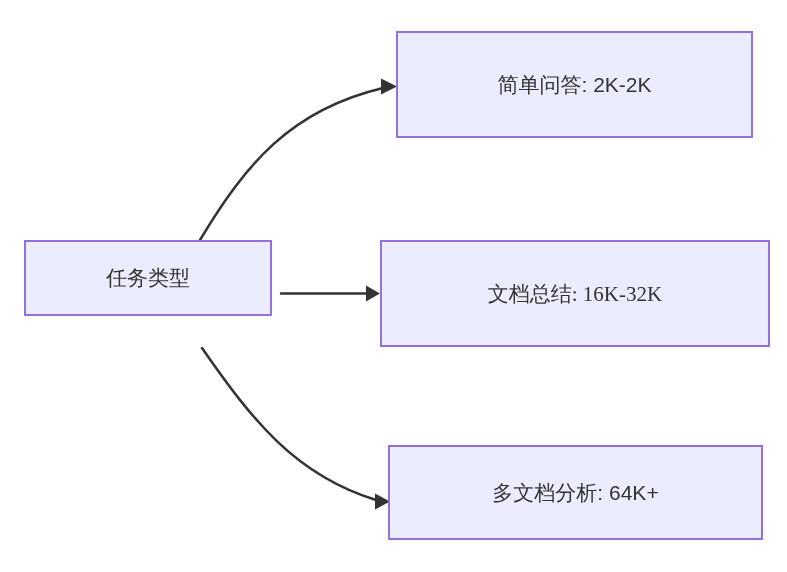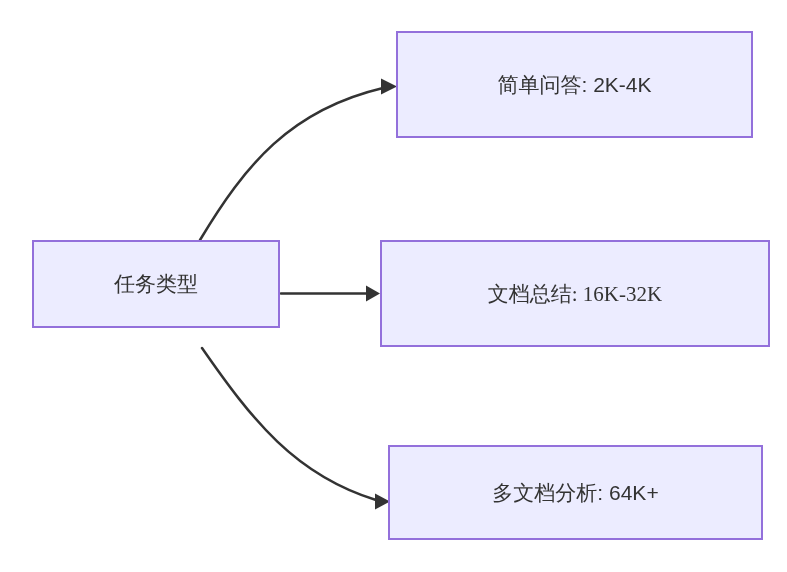--- a/index.html
+++ b/index.html
@@ -38,21 +38,21 @@
     background: #ECECFF;
     border: 2px solid #9370DB;
     display: flex;
     align-items: center;
     justify-content: center;
     font-size: 21px;
     color: #333333;
     text-align: center;
     white-space: nowrap;
   }
-  .node-root   { left: 32px;  top: 240px; width: 248px; height: 88px; }
+  .node-root   { left: 24px;  top: 240px; width: 248px; height: 76px; }
   .node-qa     { left: 396px; top: 31px;  width: 357px; height: 107px; }
   .node-doc    { left: 380px; top: 240px; width: 390px; height: 107px; font-family: Liberation Serif, serif; }
   .node-multi  { left: 388px; top: 445px; width: 375px; height: 95px; }
 </style>
 </head>
 <body>
 
 <div class="canvas">
 
   <svg class="edge-layer" width="787" height="572" viewBox="0 0 787 572" xmlns="http://www.w3.org/2000/svg">
@@ -71,21 +71,21 @@
       <path class="edge-path" d="M 202 348 C 252 420, 295 475, 376 500"></path>
       <polygon class="arrowhead" points="390,501.5 375,493.5 375,509.5"></polygon>
     </g>
   </svg>
 
   <div class="node node-root">
     <span>任务类型</span>
   </div>
 
   <div class="node node-qa">
-    <span>简单问答: 2K-4K</span>
+    <span>简单问答: 2K-2K</span>
   </div>
 
   <div class="node node-doc">
     <span>文档总结: 16K-32K</span>
   </div>
 
   <div class="node node-multi">
     <span>多文档分析: 64K+</span>
   </div>
 

